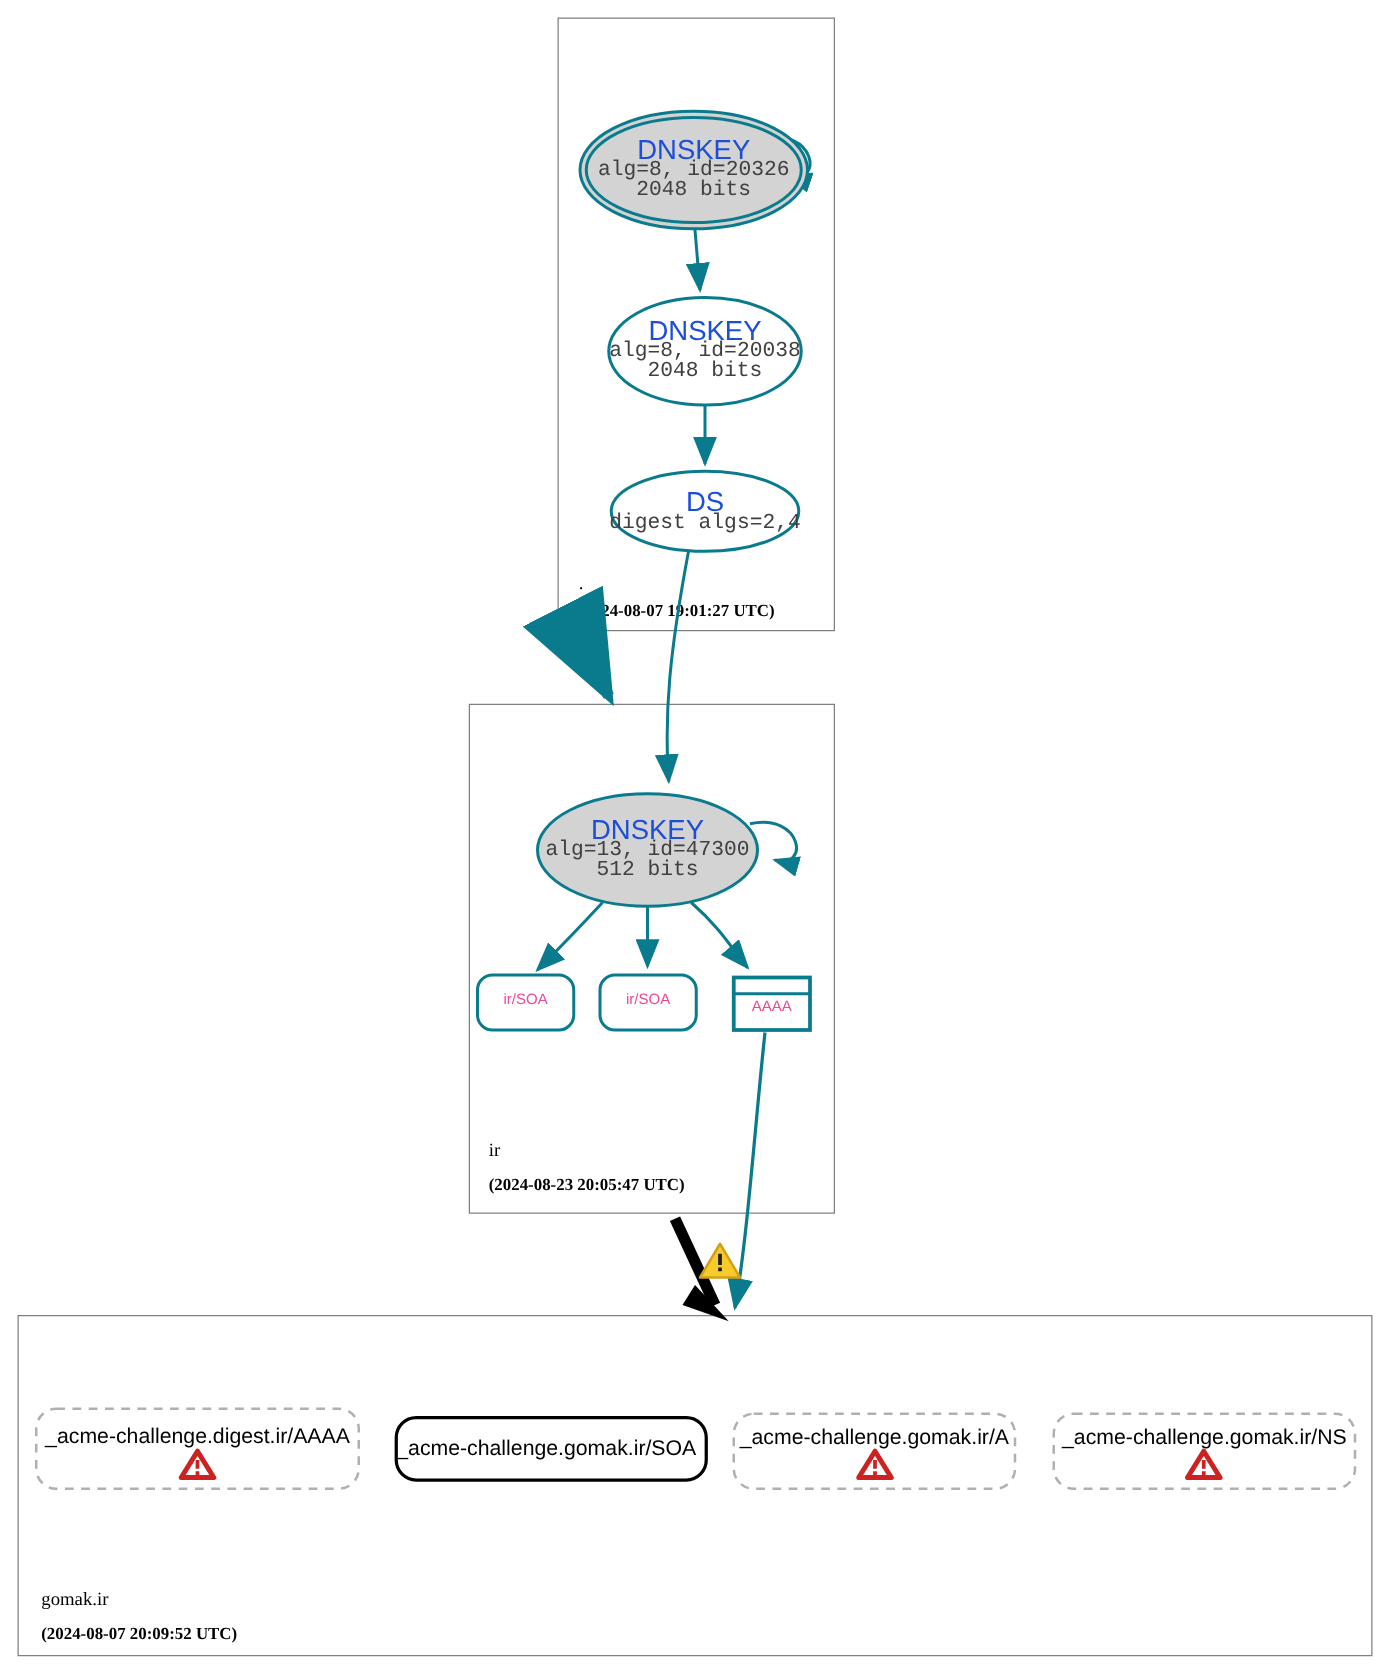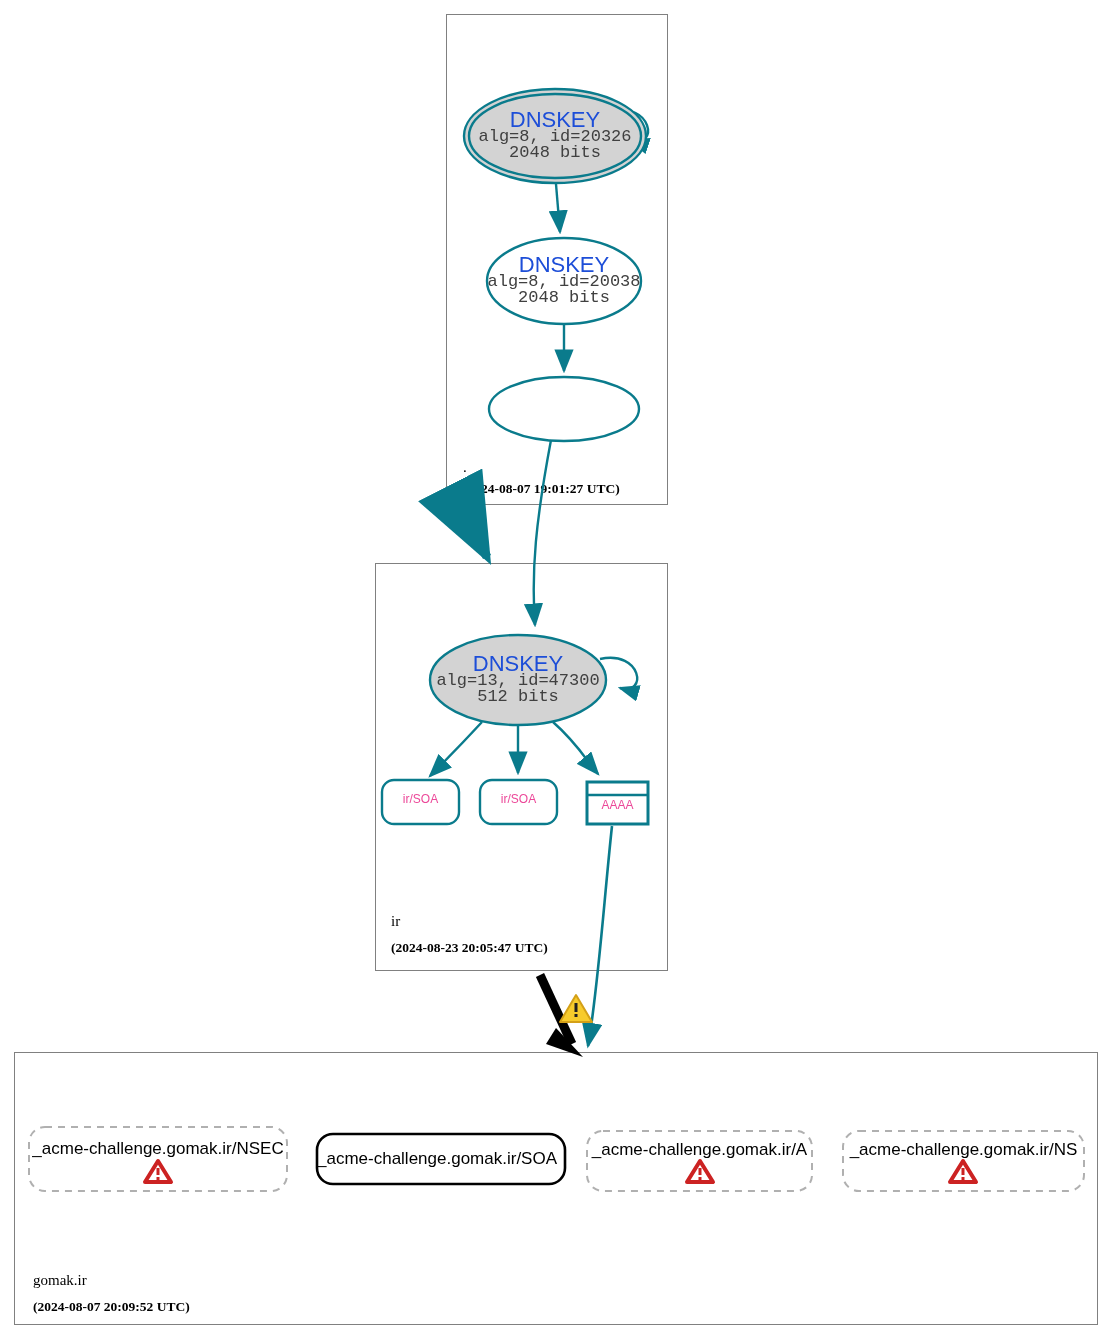--- a/index.html
+++ b/index.html
@@ -216,34 +216,38 @@
     <div class="t-sub">alg=8, id=20326</div>
     <div class="t-sub">2048 bits</div>
   </div>
 
   <div class="node-text" style="left:464px; top:255px; width:200px;">
     <div class="t-title">DNSKEY</div>
     <div class="t-sub">alg=8, id=20038</div>
     <div class="t-sub">2048 bits</div>
   </div>
 
+  <div class="node-text" style="left:464px; top:392px; width:200px;">
+    <div class="t-title">DS</div>
+    <div class="t-sub">digest algs=2,4</div>
+  </div>
 
   <div class="node-text" style="left:418px; top:654px; width:200px;">
     <div class="t-title">DNSKEY</div>
     <div class="t-sub">alg=13, id=47300</div>
     <div class="t-sub">512 bits</div>
   </div>
 
   <div class="node-text rr-label" style="left:382px; top:792px; width:77px;">ir/SOA</div>
 
   <div class="node-text rr-label" style="left:480px; top:792px; width:77px;">ir/SOA</div>
 
   <div class="node-text rr-label" style="left:587px; top:798px; width:61px;">AAAA</div>
 
-  <div class="node-text leaf-label" style="left:29px; top:1139px; width:258px;">_acme-challenge.gomak.ir/NSEC</div>
+  <div class="node-text leaf-label" style="left:29px; top:1139px; width:258px;">_acme-challenge.digest.ir/AAAA</div>
 
   <div class="node-text leaf-label" style="left:317px; top:1149px; width:208px;">_acme-challenge.gomak.ir/SOA</div>
 
   <div class="node-text leaf-label" style="left:587px; top:1140px; width:225px;">_acme-challenge.gomak.ir/A</div>
 
   <div class="node-text leaf-label" style="left:843px; top:1140px; width:241px;">_acme-challenge.gomak.ir/NS</div>
 
 </div>
 
 </body></html>

